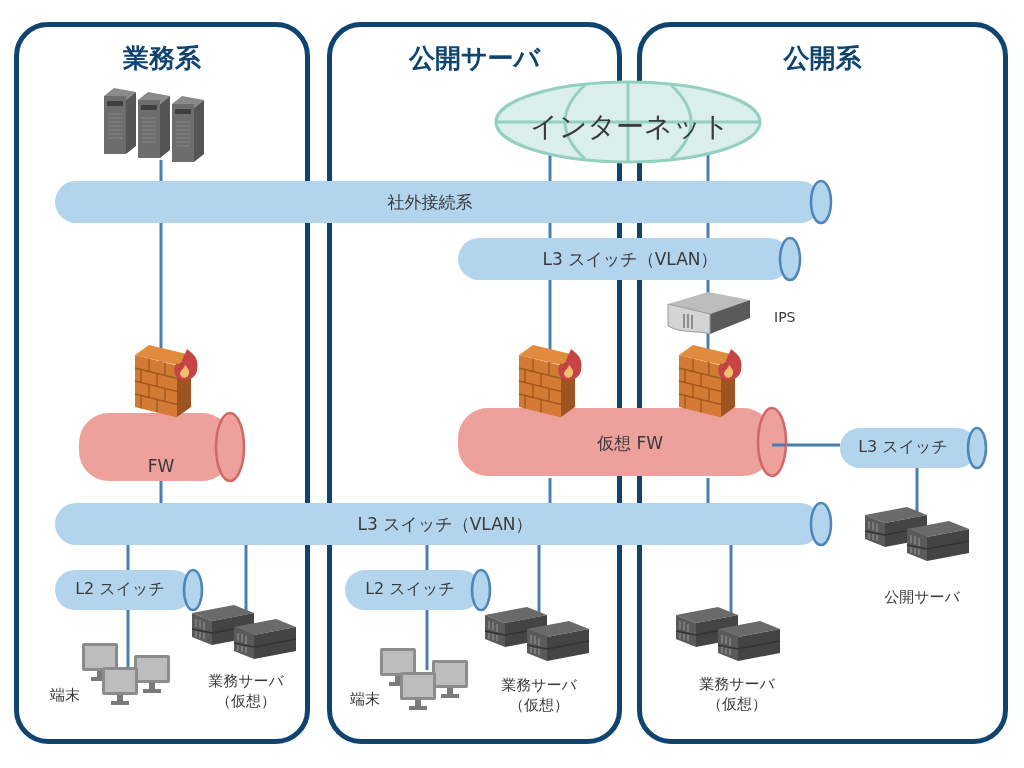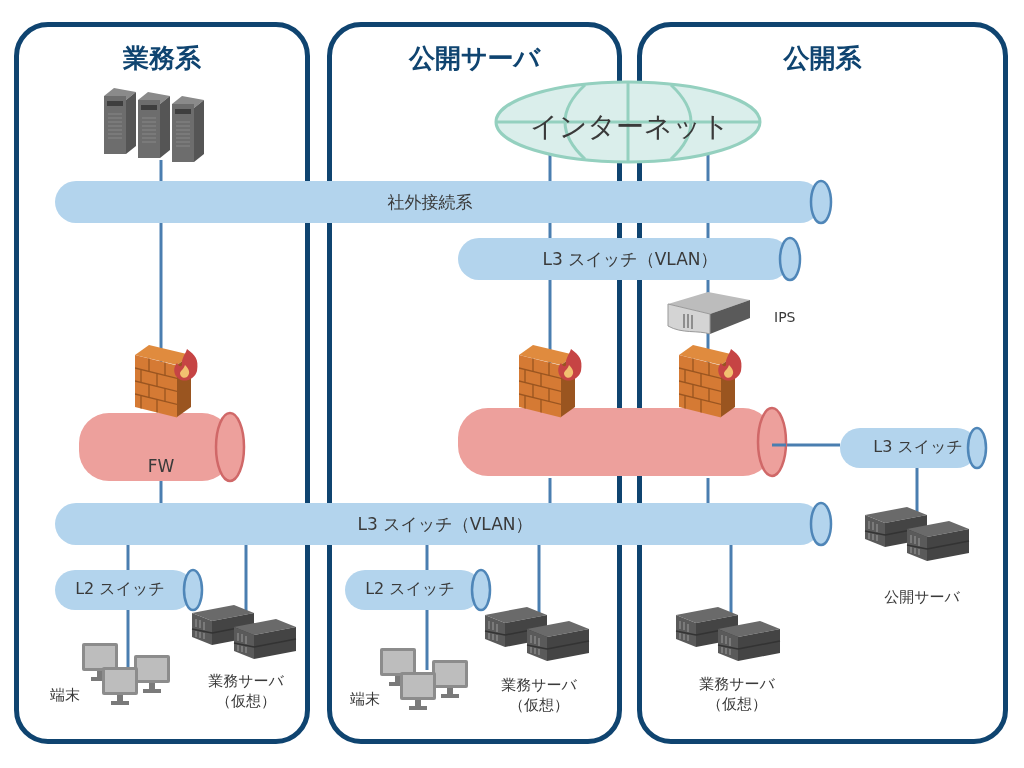--- a/index.html
+++ b/index.html
@@ -217,21 +217,22 @@
     <g transform="translate(865,507)">
         <use href="#serverpair"></use>
       </g>
   </svg>
 
   <div class="lbl" style="left:530px;top:108px;width:196px;text-align:center;font-size:28px;">インターネット</div>
   <div class="lbl bar-label" style="left:330px;top:191px;width:200px;">社外接続系</div>
   <div class="lbl bar-label" style="left:505px;top:248px;width:250px;">L3 スイッチ（VLAN）</div>
   <div class="lbl" style="left:730px;top:309px;font-size:14px;margin-left:44px;">IPS</div>
   <div class="lbl bar-label" style="left:121px;top:436px;width:80px;margin-top:20px;">FW</div>
-  <div class="lbl bar-label" style="left:843px;top:437px;width:120px;font-size:16px;text-align:right;">L3 スイッチ</div>
+  <div class="lbl bar-label" style="left:560px;top:432px;width:140px;">仮想 FW</div>
+  <div class="lbl bar-label" style="left:843px;top:437px;width:120px;font-size:16px;">L3 スイッチ</div>
   <div class="lbl bar-label" style="left:320px;top:513px;width:250px;">L3 スイッチ（VLAN）</div>
   <div class="lbl bar-label" style="left:58px;top:579px;width:124px;font-size:16px;">L2 スイッチ</div>
   <div class="lbl bar-label" style="left:348px;top:579px;width:124px;font-size:16px;">L2 スイッチ</div>
 
   <div class="lbl dev-label" style="left:50px;top:685px;">端末</div>
   <div class="lbl dev-label" style="left:350px;top:689px;">端末</div>
 
   <div class="lbl dev-label" style="left:186px;top:671px;width:120px;">
     <div>業務サーバ</div>
     <div>（仮想）</div>

